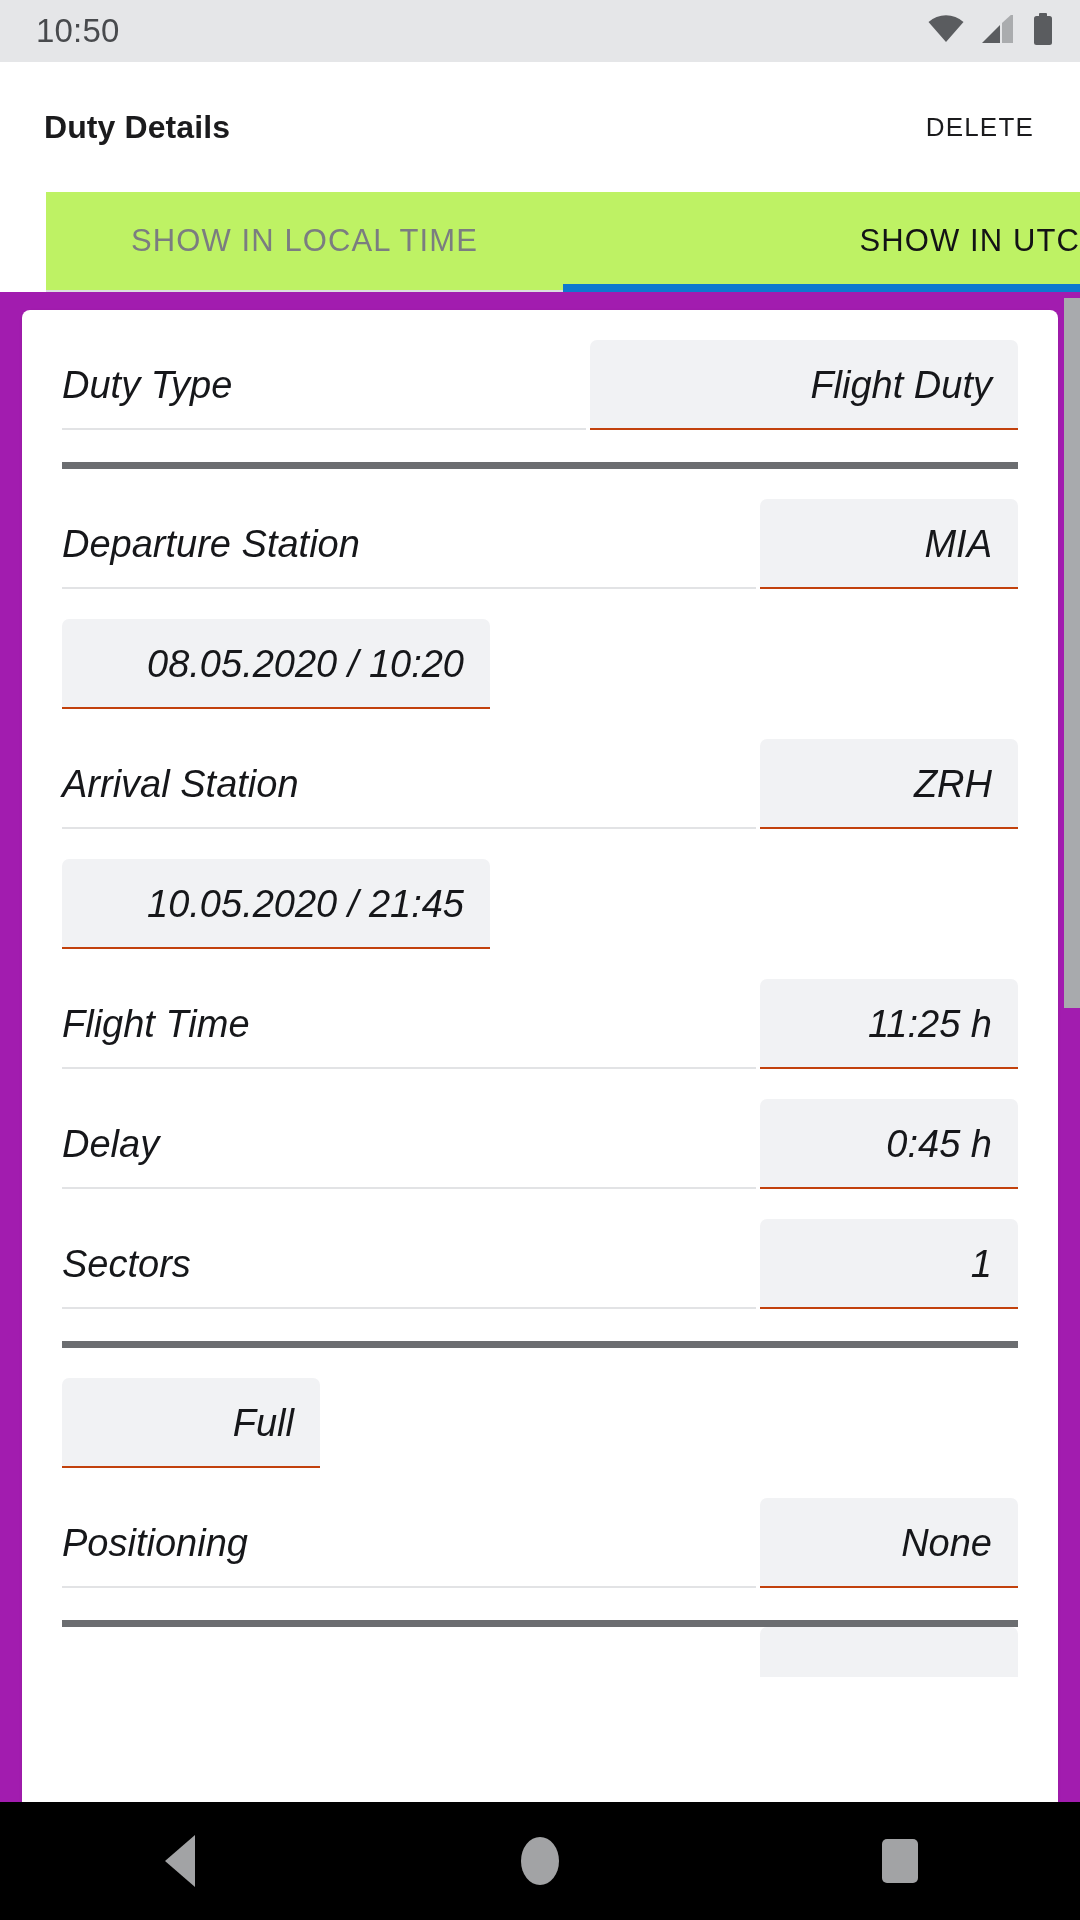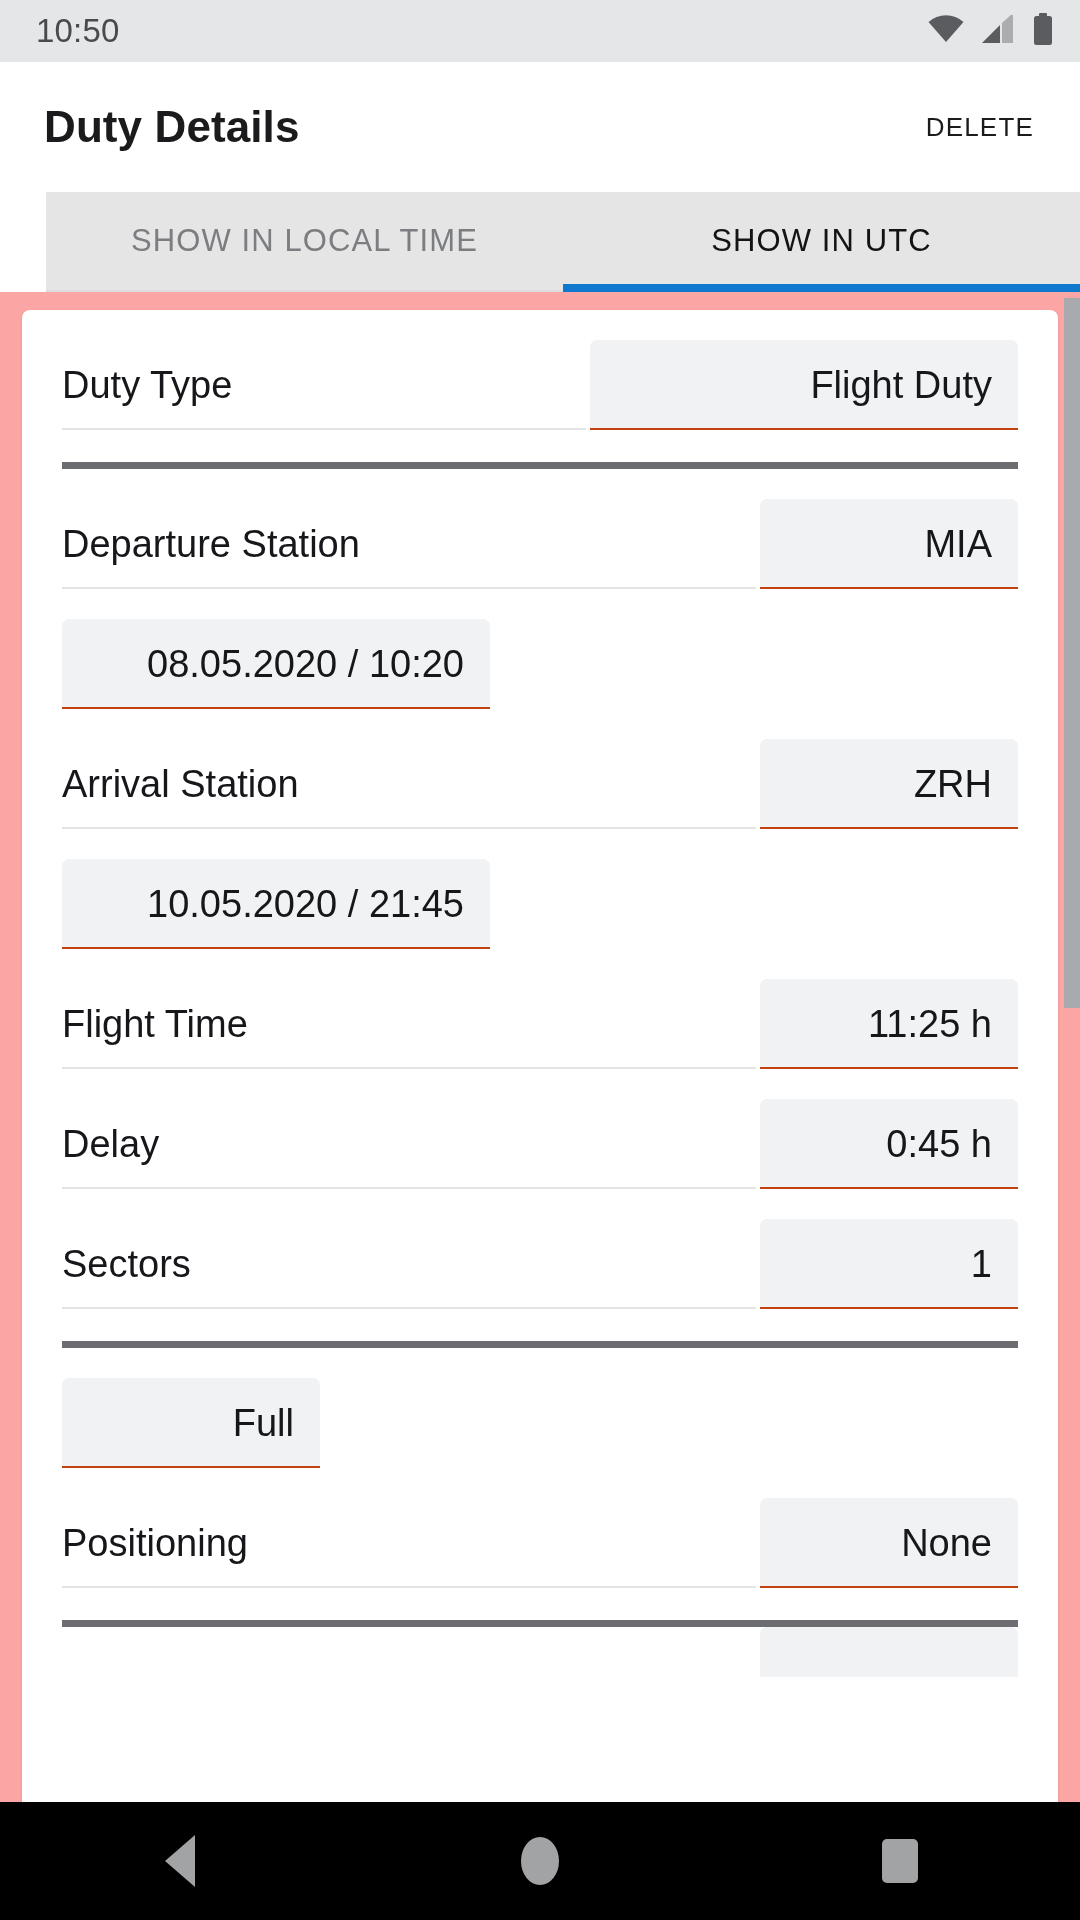--- a/index.html
+++ b/index.html
@@ -46,68 +46,69 @@
   .appbar {
     height:130px;
     background:#ffffff;
     display:flex;
     align-items:center;
     justify-content:space-between;
     padding:0 36px 0 44px;
     flex:0 0 auto;
   }
   .appbar-title {
-    font-size:44px;
+    font-size:32px;
     font-weight:bold;
     color:#1b1b1d;
     letter-spacing:0.1px;
   }
   .appbar-action {
     font-size:26px;
     color:#1b1b1d;
     letter-spacing:1.2px;
     padding:12px 10px;
   }
 
   
   .tabbar {
     height:100px;
-    background:#e5e5e5;
+    background:#bef264;
     display:flex;
     flex:0 0 auto;
     position:relative;
     border-bottom:2px solid #dcdde0;
     margin-left:46px;
   }
   .tab {
     flex:1 1 50%;
     display:flex;
     align-items:center;
     justify-content:center;
     font-size:31px;
     letter-spacing:1.1px;
     color:#7b7d80;
     position:relative;
   }
-  .tab.active { color:#131315; }
+  .tab.active { color:#131315;justify-content:flex-end; }
   .tab.active::after {
     content:"";
     position:absolute;
     left:0; right:0; bottom:-2px;
     height:8px;
     background:#0e78ce;
   }
 
   
   .body {
     flex:1 1 auto;
-    background:#fca5a5;
+    background:#a21caf;
     position:relative;
     overflow:hidden;
     padding:18px 22px 0 22px;
+    font-style:italic;
   }
 
   .card {
     background:#ffffff;
     border-radius:8px 8px 0 0;
     width:100%;
     height:100%;
     padding:0 40px;
     box-shadow:0 1px 3px rgba(0,0,0,0.10);
     overflow:hidden;

